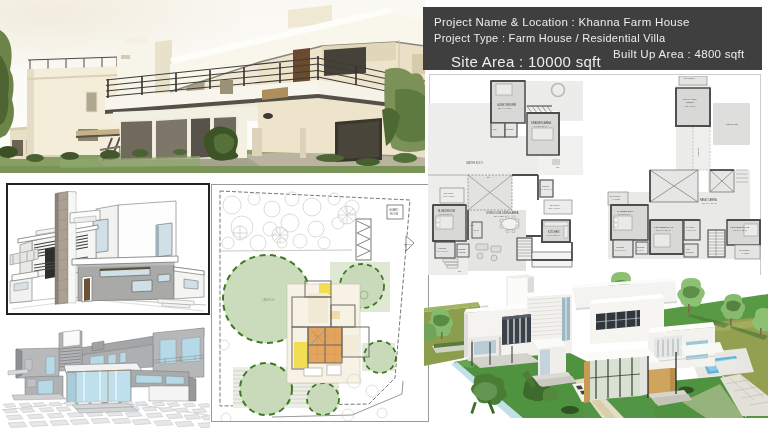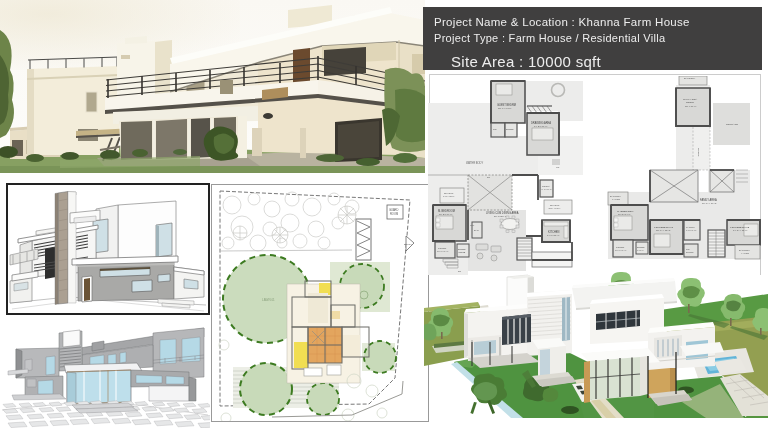--- a/index.html
+++ b/index.html
@@ -160,20 +160,21 @@
 </div>
 
 <div class="abs" style="left:423px;top:7px;width:339px;height:63px;background:#403f3f;color:#ededed;">
 
   <div style="position:absolute;left:11px;top:8.5px;font-size:11.5px;letter-spacing:0.3px;">Project Name &amp; Location : Khanna Farm House</div>
 
   <div style="position:absolute;left:11px;top:25px;font-size:11px;letter-spacing:0.3px;">Project Type : Farm House / Residential Villa</div>
 
   <div style="position:absolute;left:11px;top:46px;font-size:15px;letter-spacing:0.3px;margin-left:17px;">Site Area : 10000 sqft</div>
 
+  <div style="position:absolute;left:190px;top:41px;font-size:11.5px;letter-spacing:0.3px;">Built Up Area : 4800 sqft</div>
 </div>
 
 <div class="abs" id="linedraw" style="left:6px;top:183px;width:200px;height:128px;border:2px solid #222;background:#fff;">
 <svg width="200" height="128" viewBox="0 0 200 128">
 
 <path d="M2,118 L60,112 L198,120" fill="none" stroke="#999" stroke-width="0.6"></path>
 <path d="M4,124 L80,114 L196,126" fill="none" stroke="#bbb" stroke-width="0.5"></path>
 
 <polygon points="110,20 168,16 168,76 110,80" fill="#fdfdfd" stroke="#888" stroke-width="0.7"></polygon>
 <polygon points="88,24 110,20 110,80 88,84" fill="#f2f2f1" stroke="#888" stroke-width="0.7"></polygon>

